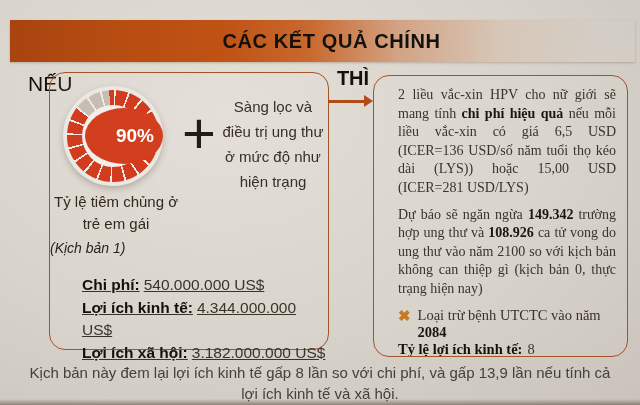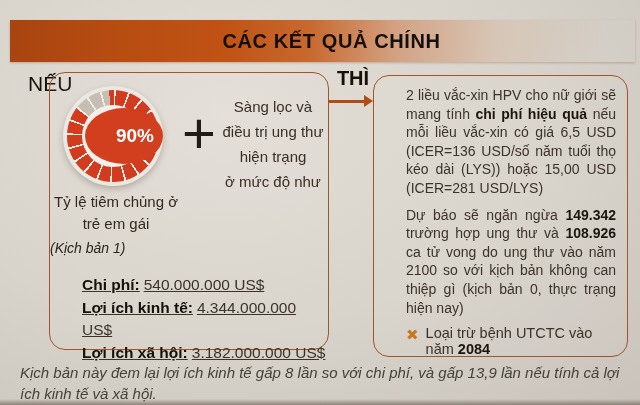--- a/index.html
+++ b/index.html
@@ -26,21 +26,21 @@
   
   .neu{position:absolute; left:28px; top:72px; font-size:21px; font-weight:normal; color:#15100b;}
   .thi-wrap{position:absolute; left:328px; top:67px; width:50px; text-align:center;}
   .thi{font-size:20px; font-weight:bold; color:#15100b;}
   .arrow{display:flex; align-items:center; margin-top:5px;}
   .arrow .shaft{width:36px; height:3px; background:#b04c16;}
   .arrow .head{width:0; height:0; border-top:6px solid transparent; border-bottom:6px solid transparent; border-left:9px solid #b04c16;}
   
   .panel{position:absolute; border:1.6px solid #a2552a; border-radius:16px; background:rgba(255,255,255,.05);}
   .left-box{left:49px; top:72px; width:278px; height:276px;}
-  .right-box{left:373px; top:75px; width:255px; height:282px; padding:10px 11px 0 32px; box-sizing:border-box; overflow:hidden;}
+  .right-box{left:373px; top:75px; width:255px; height:282px; padding:10px 11px 0 24px; box-sizing:border-box; overflow:hidden;font-family:Liberation Serif, serif;}
   
   .donut{position:absolute; left:13px; top:13px; width:100px; height:100px; border-radius:50%;
     background:#ebe7e2; box-shadow:0 3px 6px rgba(90,70,50,.3);}
   .donut .ring{position:absolute; inset:4px; border-radius:50%;
     background-image:
       repeating-conic-gradient(from 1deg, #efece7 0deg 2.6deg, rgba(0,0,0,0) 2.6deg 18deg),
       conic-gradient(from 0deg, #d23b1e 0deg 307deg, #c7beb3 307deg 355deg, #d23b1e 355deg 360deg);}
   .donut .gap{position:absolute; left:50%; top:50%; width:62px; height:62px; margin:-31px 0 0 -31px;
     border-radius:50%; background:#f3f0ec;}
   .donut .center{position:absolute; left:50%; top:50%; width:56px; height:56px; margin:-28px 0 0 -28px;
@@ -61,22 +61,22 @@
   
   .right-box .para{margin:0 0 8px 0; font-size:14px; line-height:18.6px; color:#3b332a;
     text-align:justify;}
   .right-box b{color:#1c150e;}
   .x-line{display:flex; align-items:flex-start; margin:7px 0 0 0; font-size:14.5px; color:#3b332a;}
   .x-icon{color:#c8791e; font-weight:bold; font-size:15px; margin-right:7px; line-height:19px;}
   .ratio{font-size:14.5px; line-height:17px; color:#3b332a;}
   .ratio b{color:#16100a;}
   .ratio .val{margin-left:5px;}
   
-  .footer{position:absolute; left:20px; top:362px; width:600px; 
-    font-style:italic; font-size:15px; line-height:21px; color:#46403a;}
+  .footer{position:absolute; left:20px; top:362px; width:600px; text-align:center;
+    font-size:15px; line-height:21px; color:#46403a;}
 </style>
 </head>
 <body>
 
 <div class="page">
 
   <div class="header-bar">
     <span class="title">CÁC KẾT QUẢ CHÍNH</span>
   </div>
 
@@ -91,22 +91,22 @@
       </div>
     </div>
     <div class="donut-caption">
       <div>Tỷ lệ tiêm chủng ở</div>
       <div>trẻ em gái</div>
     </div>
     <div class="plus">+</div>
     <div class="screening">
       <div>Sàng lọc và</div>
       <div>điều trị ung thư</div>
+      <div>ở mức độ như</div>
       <div>hiện trạng</div>
-      <div>ở mức độ như</div>
     </div>
     <div class="scenario">(Kịch bản 1)</div>
     <div class="stats">
       <div><b>Chi phí:</b><span class="val">540.000.000 US$</span></div>
       <div><b>Lợi ích kinh tế:</b><span class="val">4.344.000.000 US$</span></div>
       <div><b>Lợi ích xã hội:</b><span class="val">3.182.000.000 US$</span></div>
     </div>
   </div>
 
   <div class="thi-wrap">

